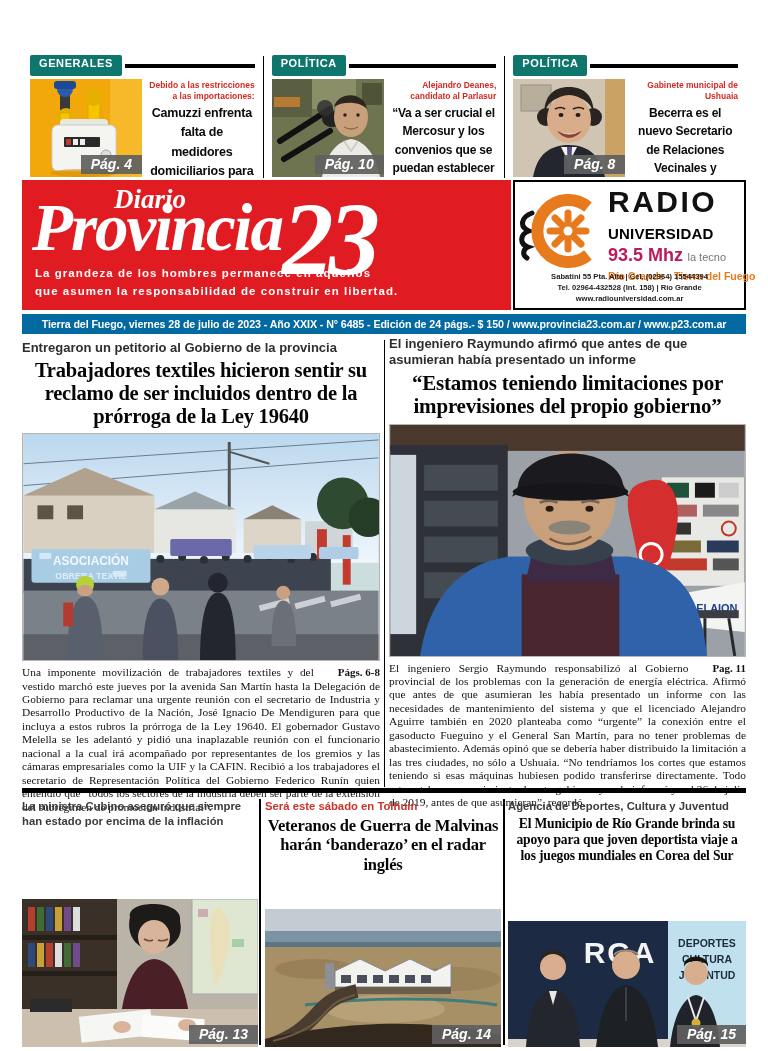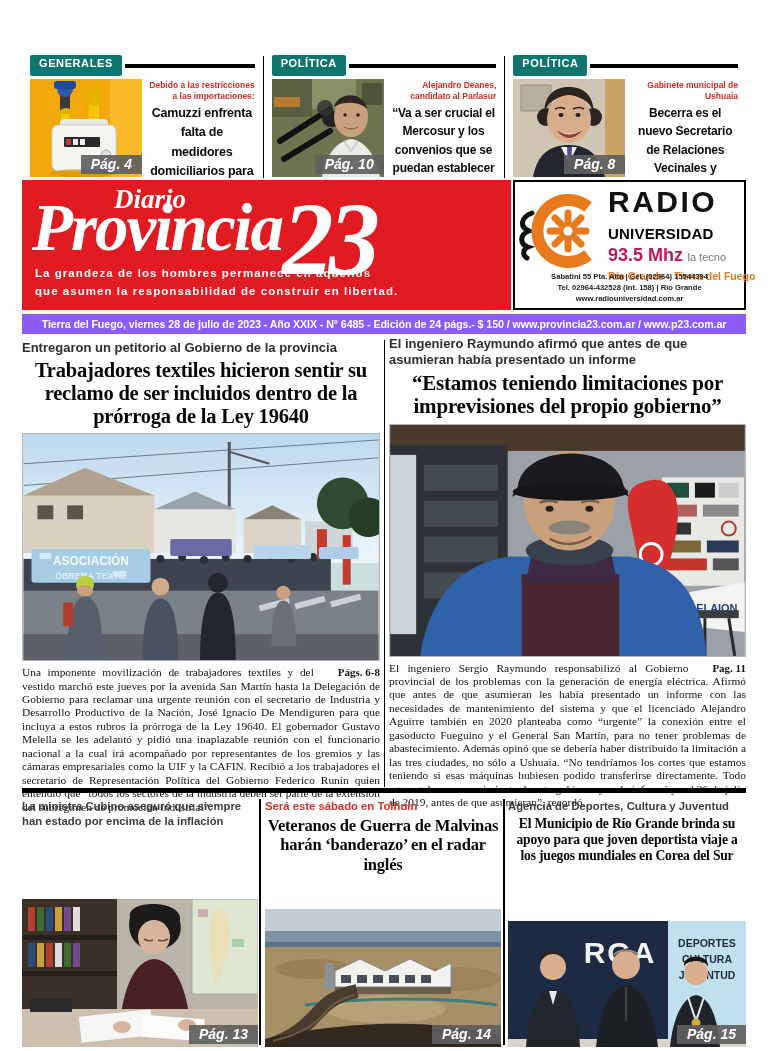--- a/index.html
+++ b/index.html
@@ -35,21 +35,21 @@
   .radio-text{position:absolute;left:93px;top:5px;width:136px;}
   .r-name1{font-weight:900;font-size:30px;line-height:1;color:#111;letter-spacing:2.5px;}
   .r-name2{font-weight:bold;font-size:15px;line-height:1;color:#000000;margin-top:9px;letter-spacing:.2px;}
   .r-freq{margin-top:4px;white-space:nowrap;}
   .r-freq b{font-weight:800;font-size:18px;color:#be185d;}
   .r-freq span{font-size:11px;color:#777;}
   .r-loc{font-weight:bold;font-size:10.5px;color:#e87a1e;margin-top:4px;white-space:nowrap;}
   .r-addr{position:absolute;left:0;right:0;bottom:4px;text-align:center;font-weight:bold;font-size:7.6px;line-height:1.45;color:#222;}
 
   
-  .dateline{position:absolute;left:22px;top:314px;width:724px;height:20px;background:#8b5cf6;color:#fff;font-weight:bold;font-size:10.7px;line-height:20px;text-align:center;letter-spacing:-.1px;}
+  .dateline{position:absolute;left:22px;top:314px;width:724px;height:20px;background:#0369a1;color:#fff;font-weight:bold;font-size:10.7px;line-height:20px;text-align:center;letter-spacing:-.1px;}
 
   
   .main-left{position:absolute;left:22px;top:340px;width:358px;}
   .main-right{position:absolute;left:389px;top:336px;width:357px;}
   .kicker{font-weight:bold;font-size:13px;line-height:1.25;color:#2e2e2e;}
   .headline{font-family:"Liberation Serif",serif;font-weight:bold;font-size:20.5px;line-height:1.12;color:#050505;text-align:center;margin-top:3px;letter-spacing:-.2px;}
   .main-right .headline{font-size:21px;}
   .photo-main{position:relative;width:100%;height:228px;margin-top:5px;overflow:hidden;border:1px solid #b5b5b5;box-sizing:border-box;background:#cdd;}
   .main-right .photo-main{height:233px;}
   .photo-main svg{display:block;width:100%;height:100%;}

